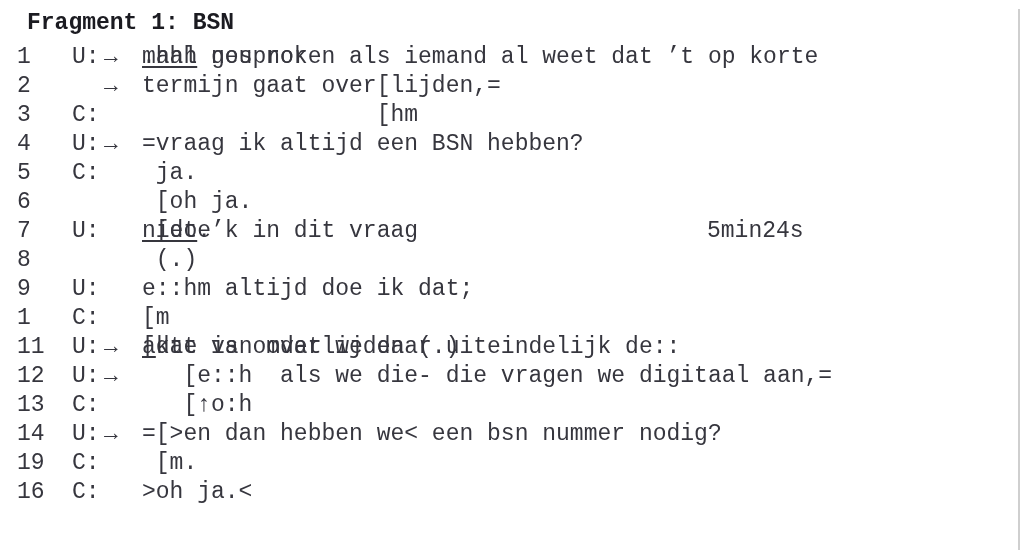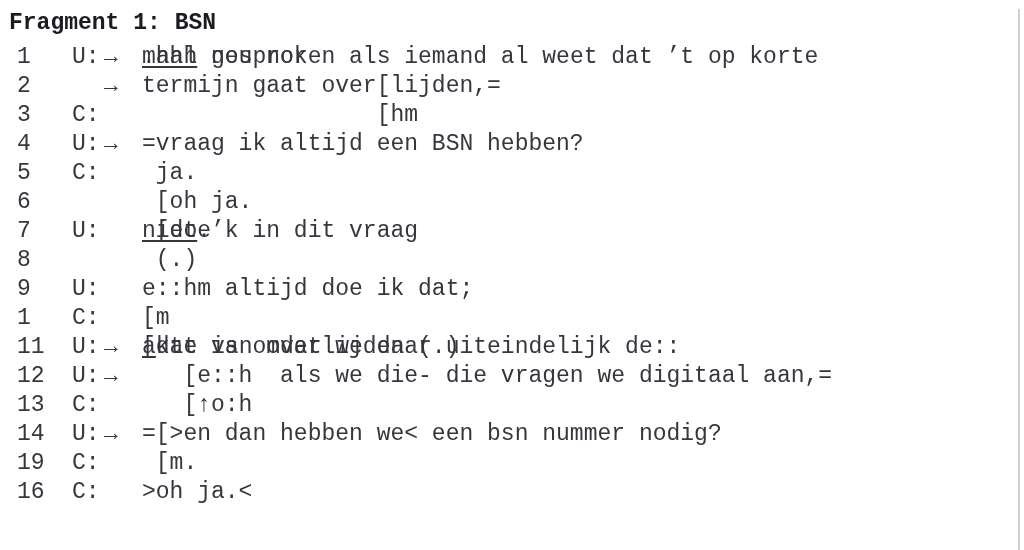--- a/index.html
+++ b/index.html
@@ -4,21 +4,21 @@
 <style>
   html,body{margin:0;padding:0;}
   body{
     width:1024px;height:550px;overflow:hidden;
     background:var(--background,#ffffff);
     font-family:"Liberation Mono","DejaVu Sans Mono",monospace;
   }
   .page{position:relative;width:1024px;height:550px;background:var(--background,#ffffff);}
   .edge-line{position:absolute;top:0;right:4px;width:2px;height:550px;background:var(--edge_line,#cfcfcf);}
   .title{
-    margin:9px 0 5px 9px;height:29px;line-height:29px;
+    margin:9px 0 5px 27px;height:29px;line-height:29px;
     font-size:23px;font-weight:bold;letter-spacing:0;
     color:var(--title,#1b1b21);white-space:pre;
   }
   .t-row{position:relative;height:29px;}
   .t-row span{
     position:absolute;top:0;line-height:29px;font-size:23px;
     color:var(--text,#36363e);white-space:pre;
   }
   .t-no{left:17px;}
   .t-sp{left:72px;}
@@ -67,20 +67,21 @@
         <span class="t-tx"><span> ja.</span></span>
       </div>
       <div class="t-row">
         <span class="t-no">6</span>
         <span class="t-tx"><span> [oh ja.</span></span>
       </div>
       <div class="t-row">
         <span class="t-no">7</span>
         <span class="t-sp">U:</span>
         <span class="t-tx"><span> [doe’k in dit vraag </span><span class="u">niet</span><span>.</span></span>
+        <span class="t-note">5min24s</span>
       </div>
       <div class="t-row">
         <span class="t-no">8</span>
         <span class="t-tx"><span> (.)</span></span>
       </div>
       <div class="t-row">
         <span class="t-no">9</span>
         <span class="t-sp">U:</span>
         <span class="t-tx"><span>e::hm altijd doe ik dat;</span></span>
       </div>

